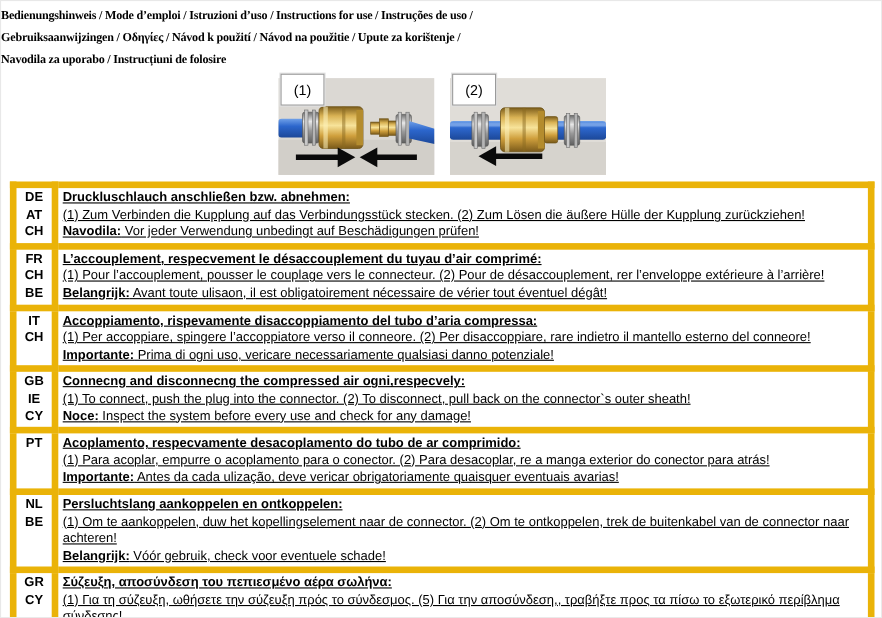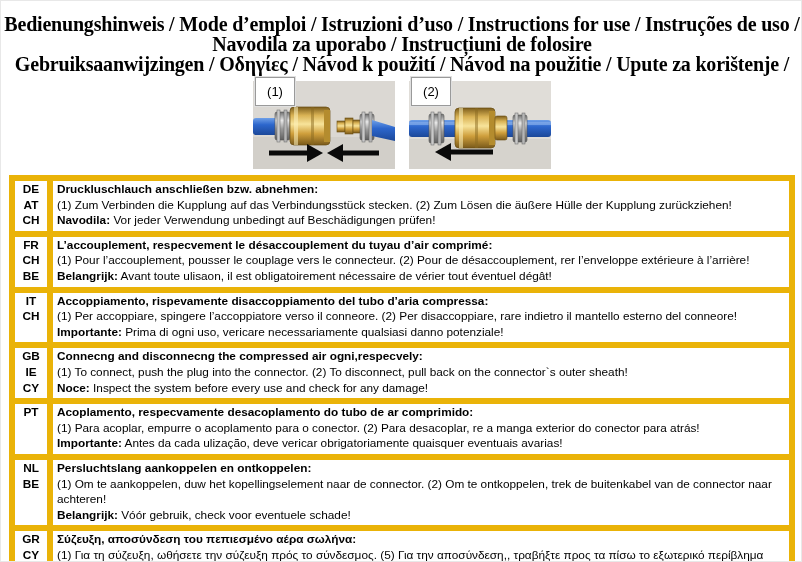--- a/index.html
+++ b/index.html
@@ -6,25 +6,24 @@
   html, body { width: 802px; height: 562px; background: #fff; overflow: hidden; }
   body {
     font-family: "Liberation Sans", sans-serif;
     color: #000;
     border: 1px solid #e8e8e8;
   }
   .page { width: 802px; height: 562px; position: relative; }
 
   
   .title-block {
-    padding-top: 13px;
-    text-align: center;
+    padding-top: 3px;
     font-family: "Liberation Serif", serif;
     font-weight: bold;
-    font-size: 20px;
+    font-size: 11px;
     line-height: 20px;
     letter-spacing: -0.2px;
   }
 
   
   .figures {
     margin-top: 7px;
     display: flex;
     justify-content: center;
     gap: 14px;
@@ -67,33 +66,33 @@
     line-height: 15.6px;
     padding: 1px 4px 2px 4px;
   }
   td.codes-cell {
     width: 38px;
     text-align: center;
     font-weight: bold;
     padding-left: 1px;
     padding-right: 1px;
   }
-  td.text-cell { padding-left: 7px; }
+  td.text-cell { padding-left: 7px; text-decoration: underline; }
   .row-heading { font-weight: bold; }
   .note-label { font-weight: bold; }
 </style>
 </head>
 <body>
 
 <div class="page">
 
   <div class="title-block">
     <div>Bedienungshinweis / Mode d’emploi / Istruzioni d’uso / Instructions for use / Instruções de uso /</div>
+    <div>Gebruiksaanwijzingen / Οδηγίες / Návod k použití  / Návod na použitie / Upute za korištenje /</div>
     <div>Navodila za uporabo / Instrucțiuni de folosire</div>
-    <div>Gebruiksaanwijzingen / Οδηγίες / Návod k použití  / Návod na použitie / Upute za korištenje /</div>
   </div>
 
   <div class="figures">
 
     <div class="figure">
       <svg viewBox="0 0 142 88">
         <defs>
           <linearGradient id="brass" x1="0" y1="0" x2="0" y2="1">
             <stop offset="0" stop-color="#7d5e1c"></stop>
               <stop offset="0.22" stop-color="#d9b254"></stop>

